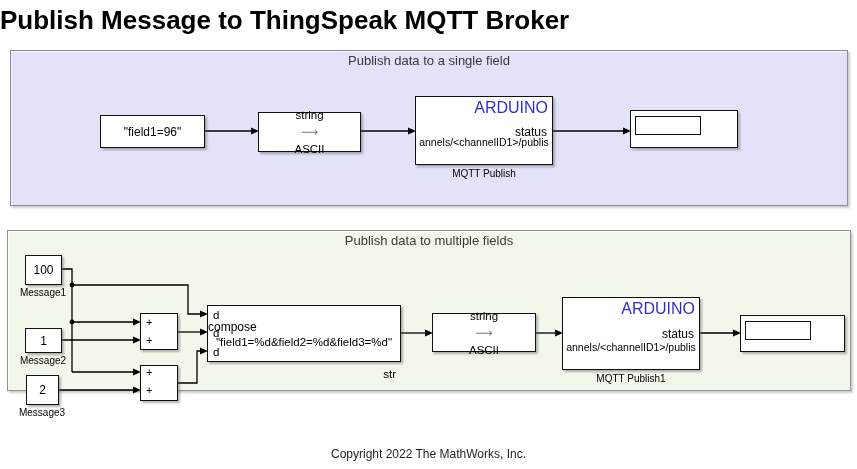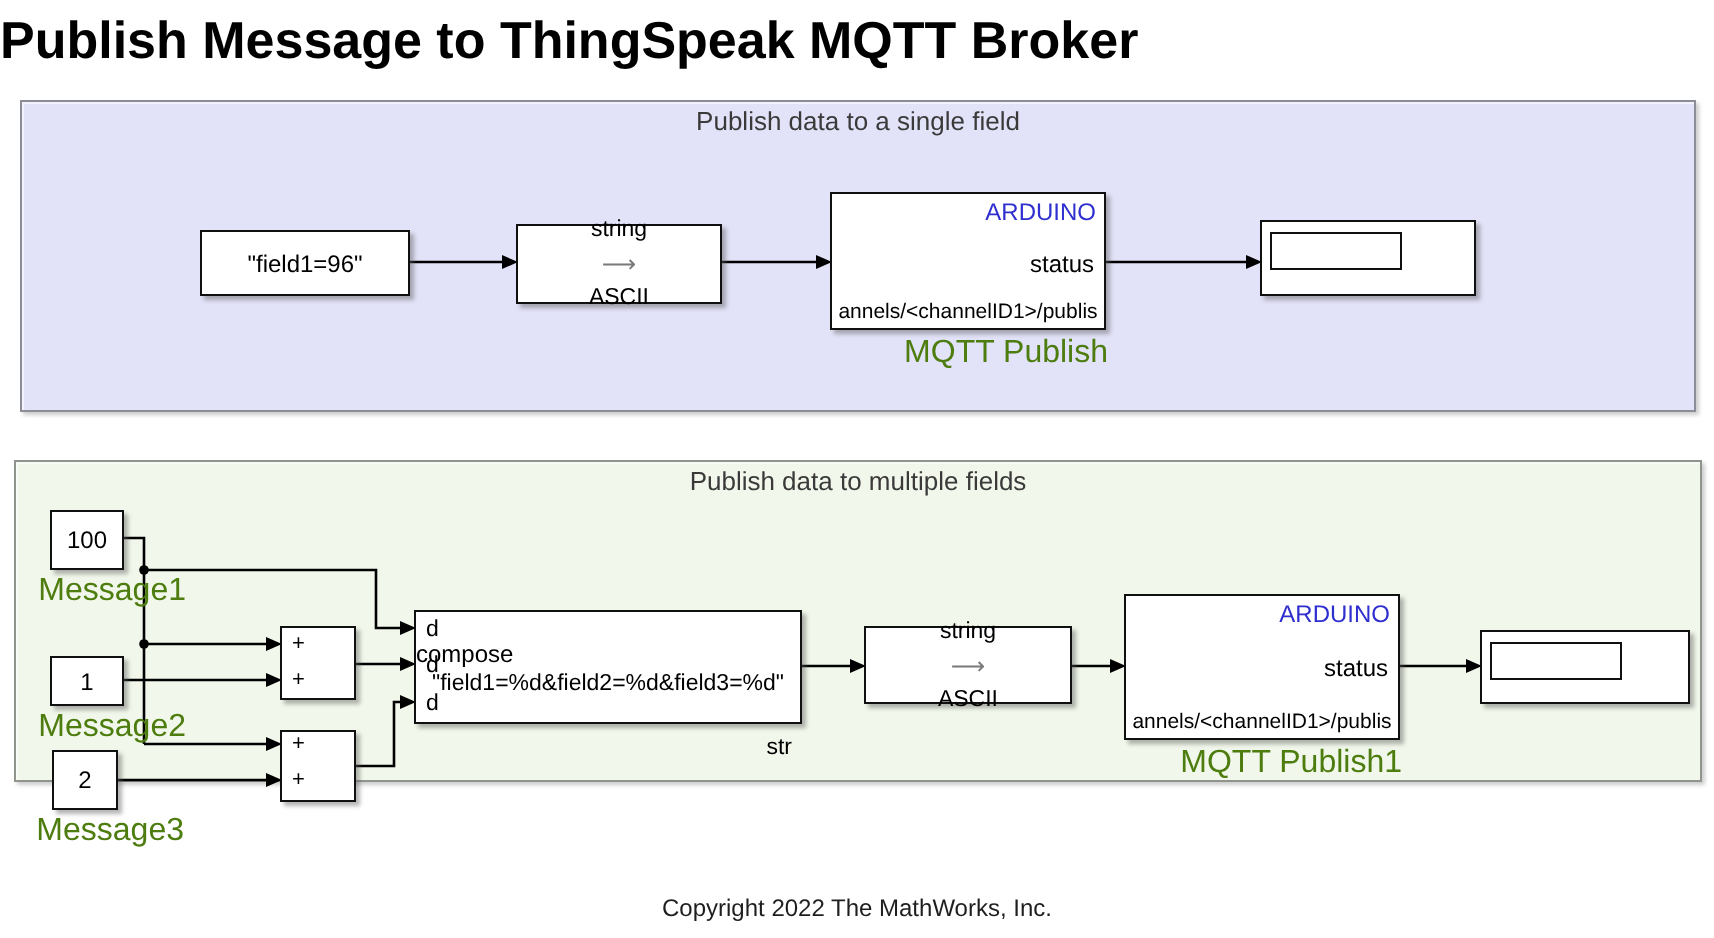--- a/index.html
+++ b/index.html
@@ -14,24 +14,24 @@
   .area-hd{position:absolute;top:2px;left:0;right:0;text-align:center;font-size:13px;color:#3a3a3a;}
   #wires{position:absolute;left:0;top:0;width:857px;height:469px;}
   #wires line,#wires polyline{stroke:#000;stroke-width:1.3;fill:none;}
   #wires polygon{fill:#000;stroke:none;}
   #wires circle{fill:#000;stroke:none;}
   .block{position:absolute;box-sizing:border-box;background:#fff;border:1.6px solid #101010;
          box-shadow:2px 2px 2px rgba(90,90,90,0.45);}
   .cblock{display:flex;align-items:center;justify-content:center;font-size:12px;}
   .ascii{display:flex;align-items:center;justify-content:center;gap:4px;font-size:11.5px;flex-direction:column;}
   .ascii .arrow{color:#7a7a7a;font-size:12px;}
-  .blk-label{position:absolute;text-align:right;font-size:16px;color:#4d7c0f;}
-  .badge{position:absolute;top:2px;right:4px;font-size:12px;color:var(--arduino-blue,#2F2FD0);}
+  .blk-label{position:absolute;text-align:center;font-size:10px;color:#000000;}
+  .badge{position:absolute;top:2px;right:4px;font-size:16px;color:var(--arduino-blue,#2F2FD0);}
   .port-out{position:absolute;right:5px;font-size:12px;line-height:12px;}
-  .topic{position:absolute;bottom:2px;left:1px;right:1px;text-align:center;white-space:nowrap;
+  .topic{position:absolute;bottom:16px;left:1px;right:1px;text-align:center;white-space:nowrap;
          overflow:hidden;font-size:10.5px;}
   .display-inner{position:absolute;left:4px;top:5px;width:64px;height:17px;border:1.6px solid #101010;}
   .sum-op{position:absolute;left:5px;font-size:11px;line-height:11px;}
   .cmp{position:absolute;font-size:11.5px;line-height:11px;white-space:nowrap;}
   #footer{position:absolute;top:447px;left:0;right:0;text-align:center;font-size:12px;color:#1e1e1e;}
 </style>
 </head>
 <body>
 
 <div id="canvas">

